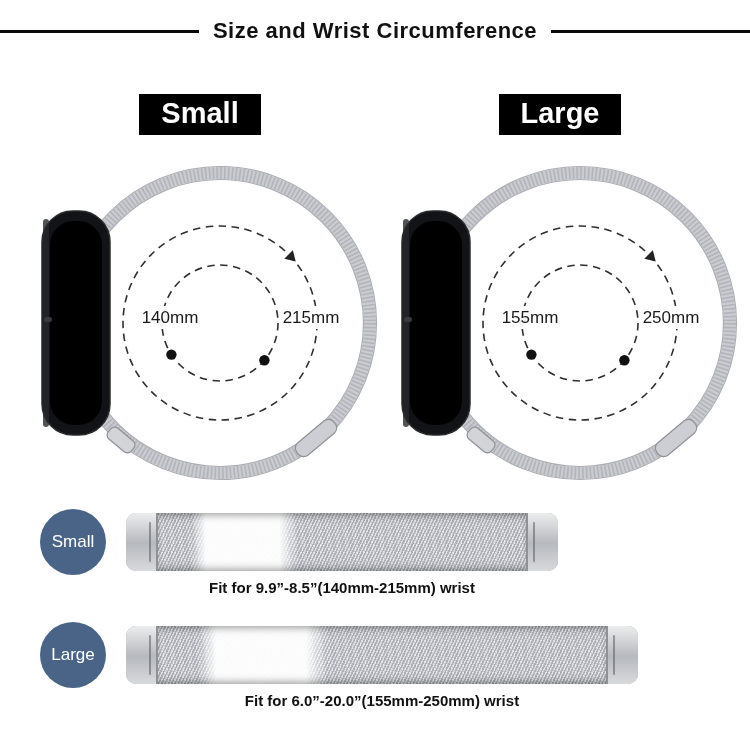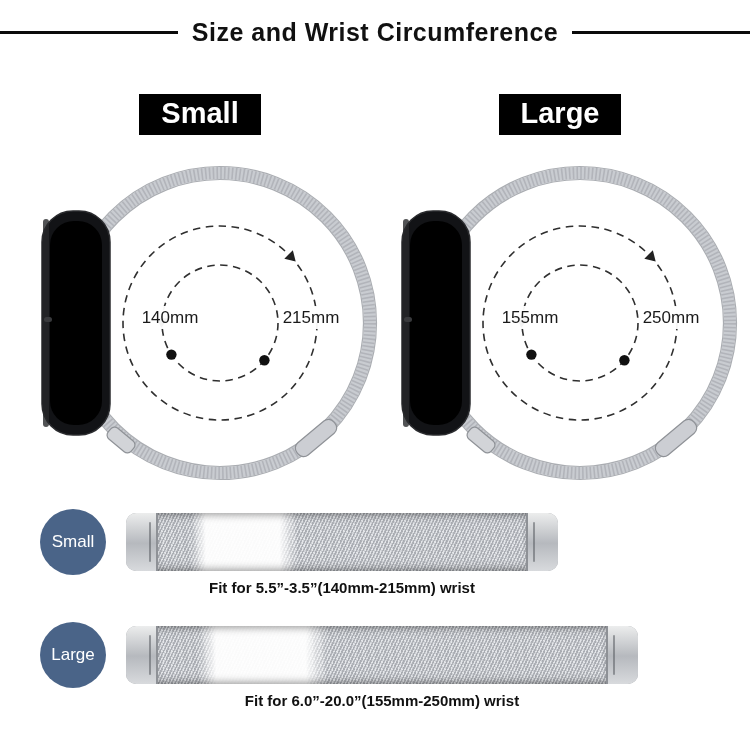--- a/index.html
+++ b/index.html
@@ -18,21 +18,21 @@
   .title-row {
     position: absolute;
     top: 18px; left: 0; right: 0;
     display: flex;
     align-items: center;
     gap: 14px;
   }
   .title-row .rule { flex: 1; height: 3px; background: #0a0a0a; }
   .title {
     margin: 0;
-    font-size: 25px;
+    font-size: 22px;
     font-weight: bold;
     letter-spacing: 0.5px;
     white-space: nowrap;
   }
 
   
   .diagrams {
     position: absolute;
     top: 94px; left: 20px; right: 20px;
     display: flex;
@@ -211,21 +211,21 @@
   <div class="bottom">
 
     <div class="band-row">
       <div class="badge">Small</div>
       <div class="band-col">
         <div class="flat-band band-small">
           <div class="clasp left"></div>
           <div class="mesh"></div>
           <div class="clasp right"></div>
         </div>
-        <div class="caption">Fit for 5.5”-3.5”(140mm-215mm) wrist</div>
+        <div class="caption">Fit for 9.9”-8.5”(140mm-215mm) wrist</div>
       </div>
     </div>
 
     <div class="band-row">
       <div class="badge">Large</div>
       <div class="band-col">
         <div class="flat-band band-large">
           <div class="clasp left"></div>
           <div class="mesh"></div>
           <div class="clasp right"></div>

